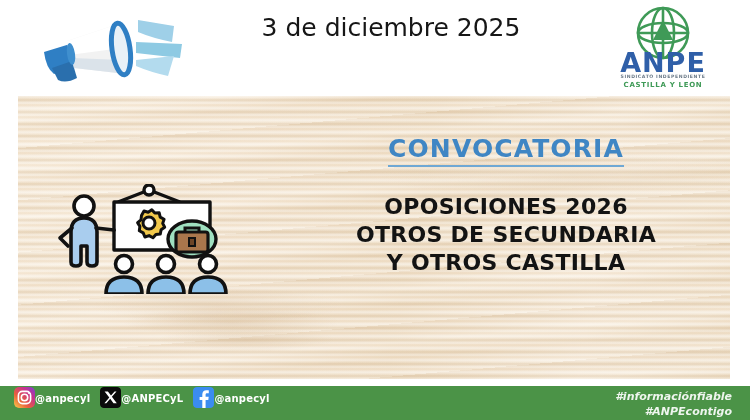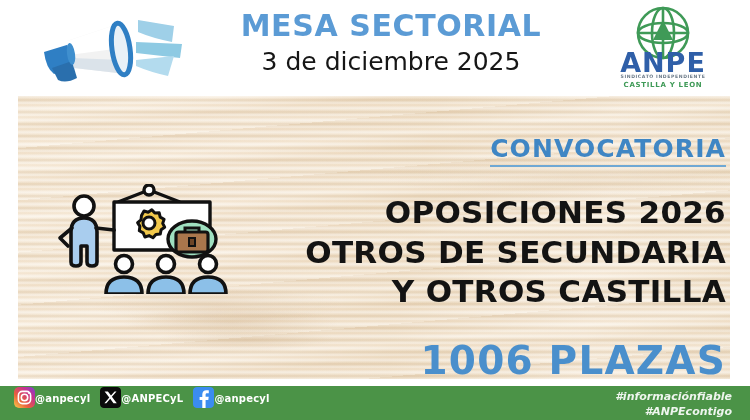--- a/index.html
+++ b/index.html
@@ -115,42 +115,42 @@
     left: 38px;
     top: 88px;
     width: 186px;
     height: 110px;
   }
   .illu-svg { display:block; }
 
   
   .content-col {
     position: absolute;
-    left: 238px;
+    left: 253px;
     top: 38px;
     width: 470px;
-    text-align: right;
+    text-align: center;
   }
   .convocatoria {
     font-family: "DejaVu Sans", sans-serif;
     font-weight: bold;
     font-size: 25px;
     letter-spacing: 1.1px;
     color: #3f86c4;
     display: inline-block;
     border-bottom: 2px solid #6fa8d4;
     padding-bottom: 1px;
     line-height: 1.2;
     white-space: nowrap;
   }
   .headline {
     margin-top: 26px;
     font-family: "DejaVu Sans", sans-serif;
     font-weight: bold;
-    font-size: 31px;
+    font-size: 22px;
     color: #131313;
     line-height: 1.28;
     letter-spacing: 0.3px;
   }
   .headline div { white-space: nowrap; }
   .plazas {
     margin-top: 28px;
     font-family: "DejaVu Sans", sans-serif;
     font-weight: bold;
     font-size: 39px;
@@ -233,21 +233,20 @@
 
         <ellipse cx="49" cy="46" rx="4" ry="11" transform="rotate(-8 49 46)" fill="#3f8fce"></ellipse>
 
         <path d="M116 12 L152 18 L150 34 Q130 30 116 24 Z" fill="#9fd0e8"></path>
         <path d="M114 34 L160 36 L158 50 L114 45 Z" fill="#8ecae3"></path>
         <path d="M114 52 L152 48 L146 68 Q128 64 114 58 Z" fill="#b3dbee"></path>
       </svg>
     </div>
 
     <div class="title-block">
-      <div class="title-main">MESA SECTORIAL</div>
       <div class="title-sub">3 de diciembre 2025</div>
     </div>
 
     <div class="logo-wrap">
       <svg class="logo-svg" width="118" height="84" viewBox="0 0 118 84">
 
         <g stroke="#3f9a57" fill="none" stroke-width="2.6">
           <circle cx="59" cy="27" r="25"></circle>
           <ellipse cx="59" cy="27" rx="11" ry="25"></ellipse>
           <ellipse cx="59" cy="27" rx="25" ry="10"></ellipse>
@@ -315,21 +314,20 @@
 
     <div class="content-col">
       <div class="convocatoria">CONVOCATORIA</div>
 
       <div class="headline">
         <div>OPOSICIONES 2026</div>
         <div>OTROS DE SECUNDARIA</div>
         <div>Y OTROS CASTILLA</div>
       </div>
 
-      <div class="plazas">1006 PLAZAS</div>
     </div>
   </div>
 
   <div class="footer">
 
     <div class="socials">
 
       <div class="social">
         <span class="social-icon">
           <svg width="21" height="21" viewBox="0 0 21 21">

